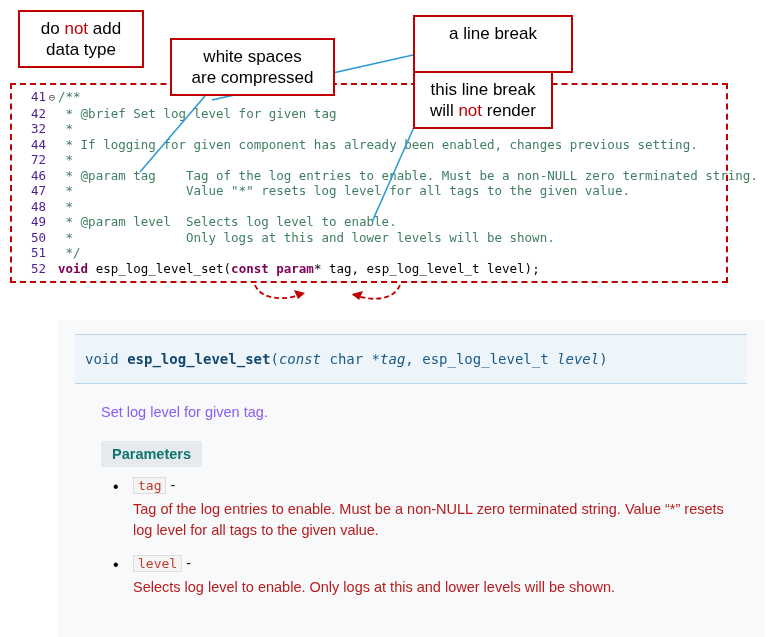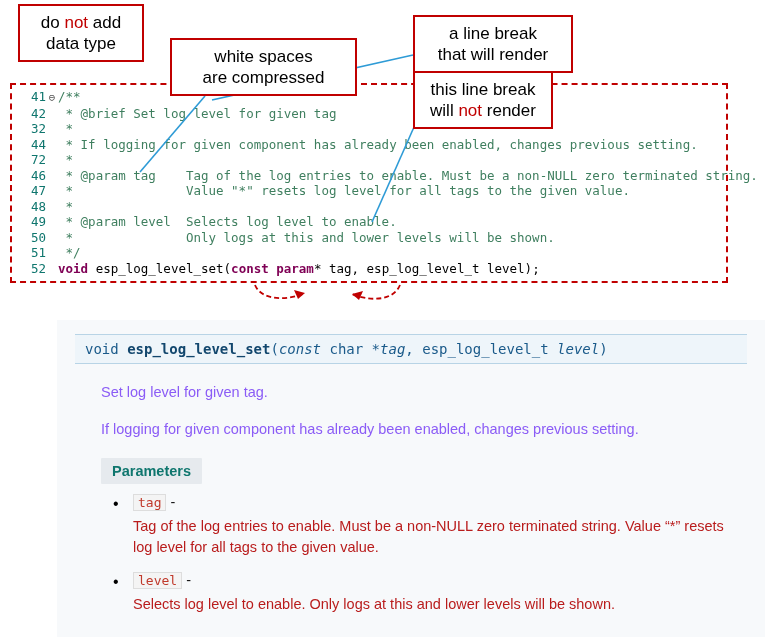--- a/index.html
+++ b/index.html
@@ -27,28 +27,28 @@
     padding: 6px 10px;
     box-sizing: border-box;
     z-index: 6;
   }
   .callout .hl {
     color: #c00000;
   }
 
   #callout-no-datatype {
     left: 18px;
-    top: 4px;
+    top: 10px;
     width: 126px;
     height: 58px;
   }
   #callout-whitespace {
     left: 170px;
     top: 38px;
-    width: 187px;
+    width: 165px;
     height: 58px;
   }
   #callout-linebreak-render {
     left: 413px;
     top: 15px;
     width: 160px;
     height: 58px;
   }
   #callout-linebreak-norender {
     left: 413px;
@@ -81,21 +81,21 @@
     display: flex;
     align-items: baseline;
     font-family: "DejaVu Sans Mono", monospace;
     font-size: 12.5px;
     line-height: 15.5px;
     white-space: pre;
   }
   .gutter {
     width: 34px;
     text-align: right;
-    color: #0f766e;
+    color: #4c1d95;
     flex: 0 0 34px;
     font-family: "DejaVu Sans Mono", monospace;
     font-size: 12.5px;
   }
   .fold {
     width: 12px;
     flex: 0 0 12px;
     text-align: center;
     color: #555555;
     font-size: 11px;
@@ -116,21 +116,21 @@
     height: 317px;
     background: #f7f9fb;
     box-sizing: border-box;
     z-index: 3;
     padding: 14px 18px 0 18px;
   }
   #doc-signature {
     border-top: 1px solid #b8d4e6;
     border-bottom: 1px solid #b8d4e6;
     background: #eef5fa;
-    padding: 6px 10px;
+    padding: 16px 10px;
     font-family: "DejaVu Sans Mono", monospace;
     font-size: 14px;
     color: #1a5a8a;
     margin: 0 0 18px 0;
   }
   #doc-signature .fn {
     font-weight: bold;
     color: #12476e;
   }
   #doc-signature .it {
@@ -207,21 +207,20 @@
 data type</span>
 </div>
 
 <div class="callout" id="callout-whitespace">
   <div>white spaces</div>
   <div>are  compressed</div>
 </div>
 
 <div class="callout" id="callout-linebreak-render">
   <div>a line break</div>
-  <div>that will render</div>
 </div>
 
 <div class="callout" id="callout-linebreak-norender">
   <span>this line break
 will </span><span class="hl">not</span><span> render</span>
 </div>
 
 <div id="code-pane">
   <div id="code-lines">
       <div class="code-line"><span class="gutter">41</span><span class="fold">⊖</span><span class="code-text">/**</span></div>
@@ -238,21 +237,20 @@
       <div class="code-line"><span class="gutter">52</span><span class="fold"></span><span class="code-text"><span class="tok-kw">void </span><span class="tok-plain">esp_log_level_set</span><span class="tok-plain">(</span><span class="tok-kw">const param</span><span class="tok-plain">* tag, esp_log_level_t level);</span></span></div>
     </div>
 </div>
 
 <div id="doc-pane">
   <div id="doc-signature">
     <span>void </span><span class="fn">esp_log_level_set</span><span>(</span><span class="it">const</span><span> char *</span><span class="it">tag</span><span>, </span><span>esp_log_level_t </span><span class="it">level</span><span>)</span>
   </div>
 
   <p class="doc-para">Set log level for given tag.</p>
-  <p class="doc-para">If logging for given component has already been enabled, changes previous setting.</p>
 
   <div id="params-header">Parameters</div>
 
   <div id="doc-params">
       <div class="param-item"><span class="bullet">•</span><span class="param-name">tag</span><span> -</span></div>
       <div class="param-desc">Tag of the log entries to enable. Must be a non-NULL zero terminated string. Value “*” resets log level for all tags to the given value.</div>
       <div class="param-item"><span class="bullet">•</span><span class="param-name">level</span><span> -</span></div>
       <div class="param-desc">Selects log level to enable. Only logs at this and lower levels will be shown.</div>
     </div>
 </div>

